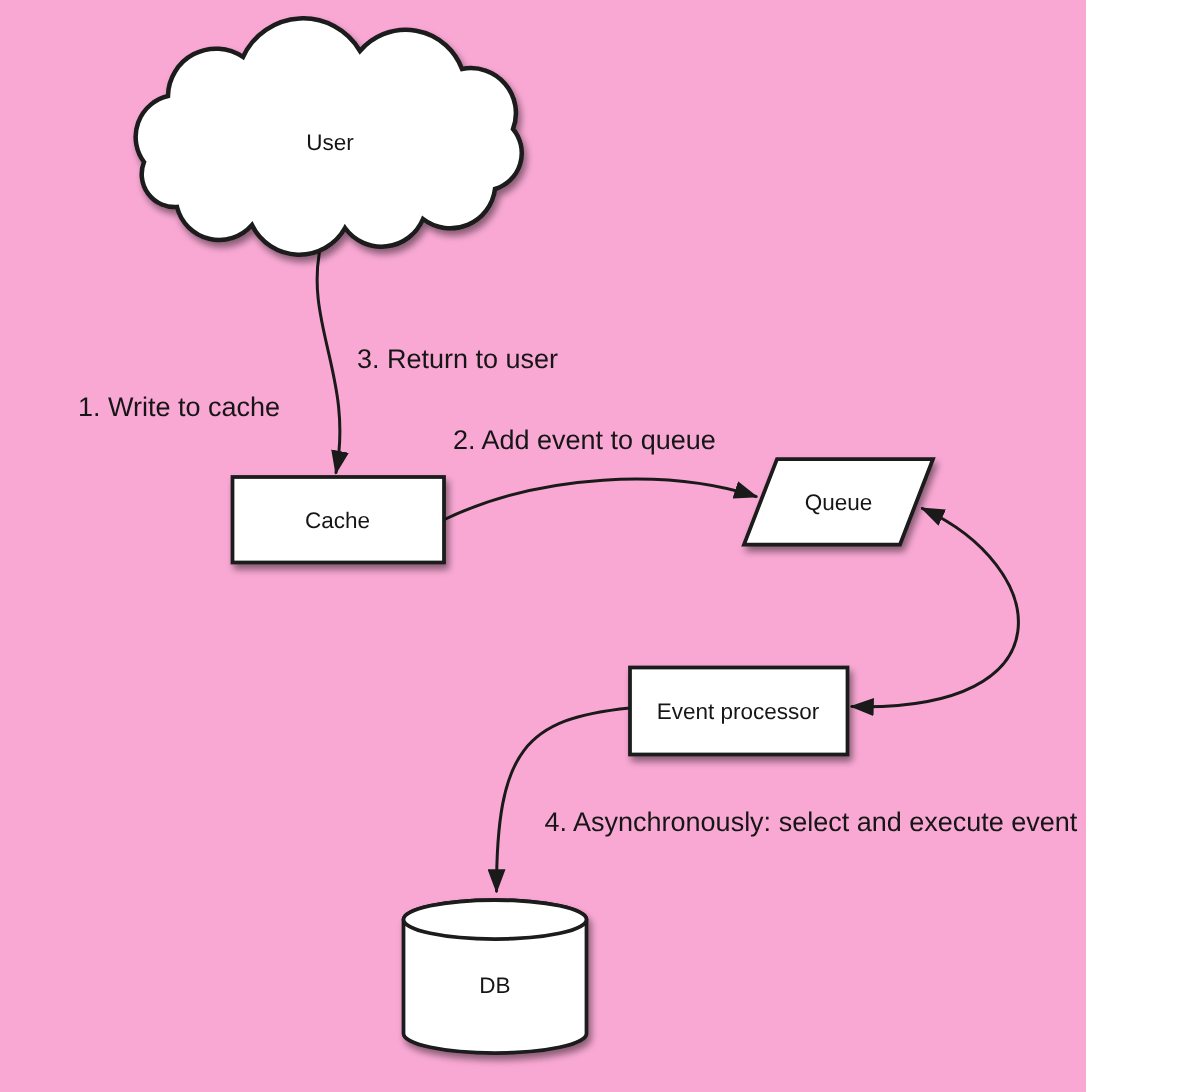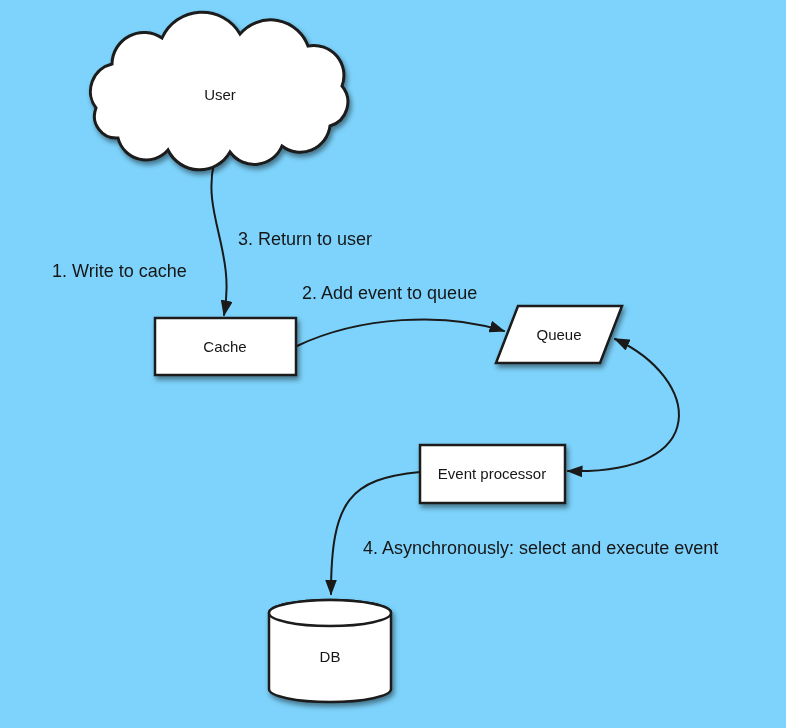--- a/index.html
+++ b/index.html
@@ -2,23 +2,23 @@
 <html><head>
 <meta charset="utf-8">
 <style>
   html, body {
     margin: 0;
     padding: 0;
     background: #ffffff;
   }
   .canvas {
     position: relative;
-    width: 786px;
+    width: 724px;
     height: 728px;
-    background: #7dd3fc;
+    background: #f9a8d4;
     overflow: hidden;
     font-family: "Liberation Sans", sans-serif;
   }
   svg text {
     font-family: "Liberation Sans", sans-serif;
     fill: #161616;
   }
   .node-label {
     font-size: 15px;
     text-anchor: middle;

